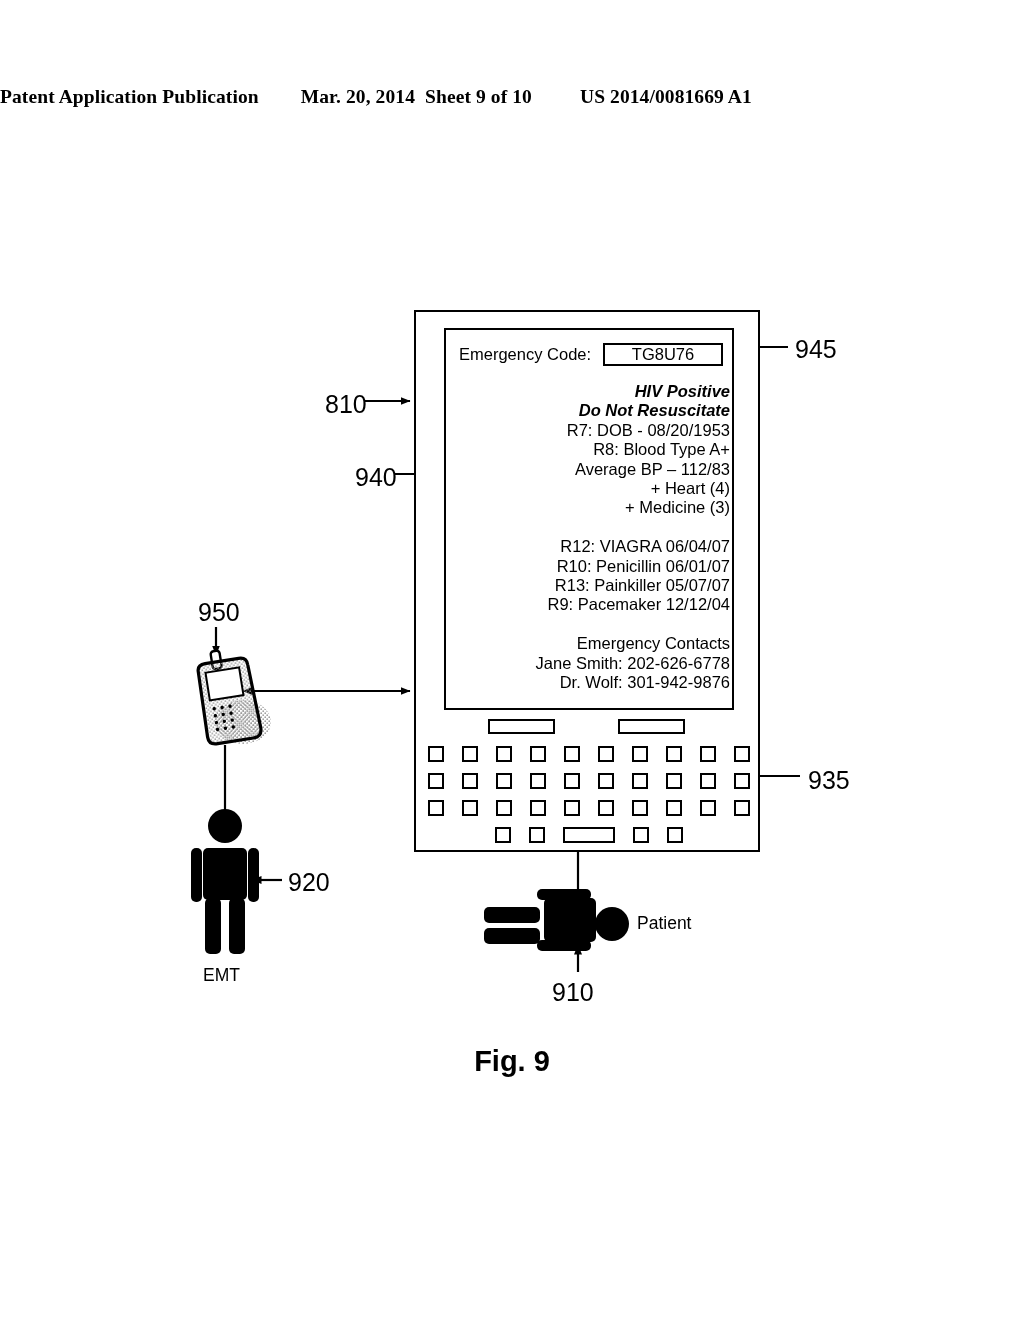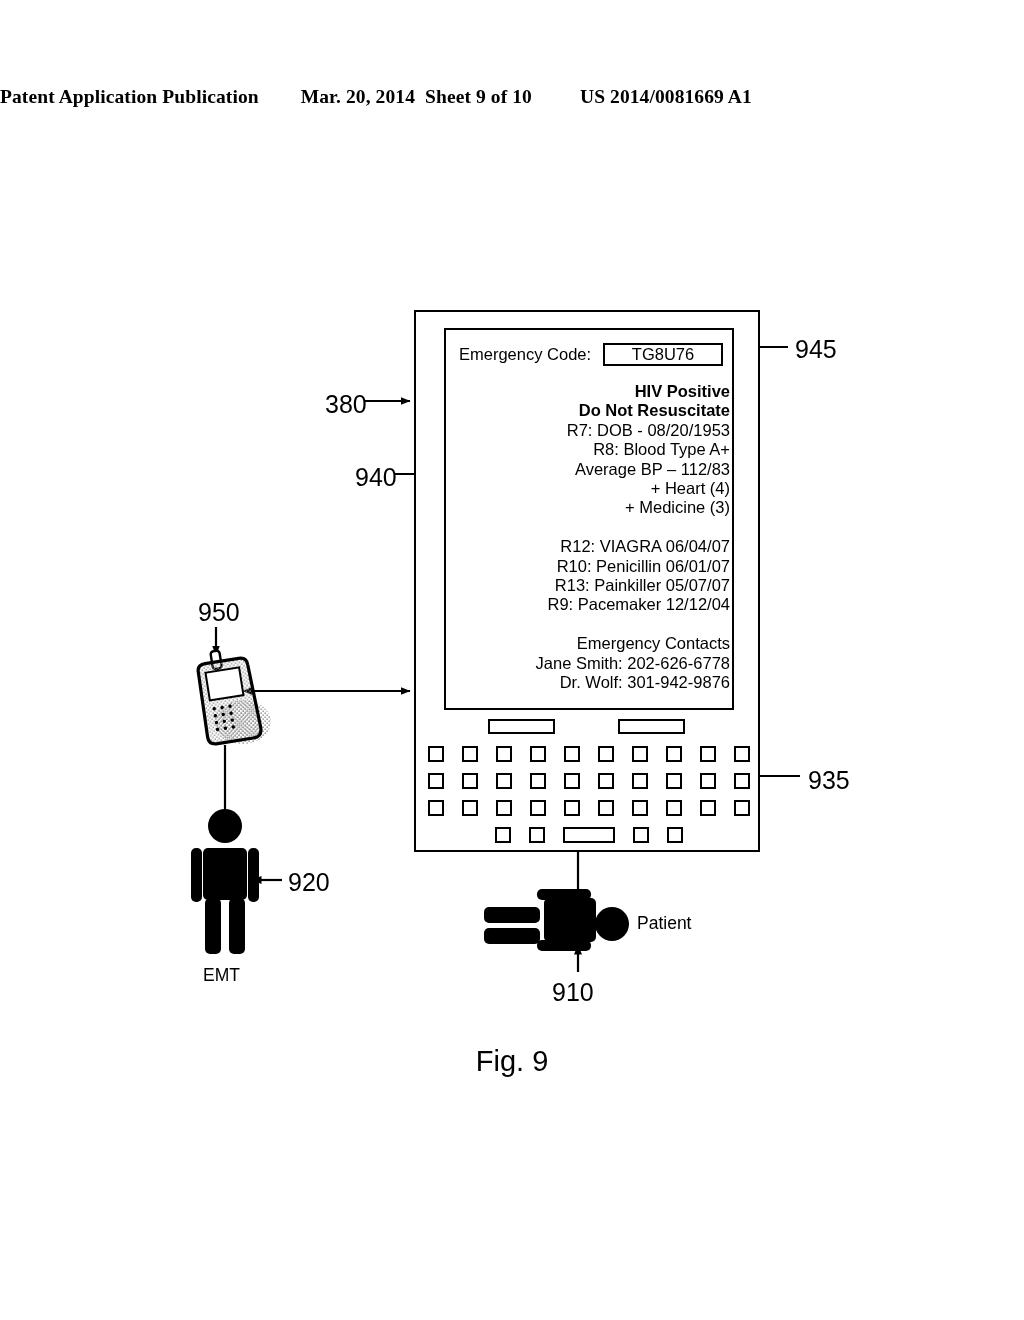--- a/index.html
+++ b/index.html
@@ -33,21 +33,21 @@
   .page-header .h-sheet    { margin-right: 48px; }
 
   
   .fig-caption {
     position: absolute;
     left: 0;
     top: 1045px;
     width: 1024px;
     text-align: center;
     font-family: "Liberation Sans", sans-serif;
-    font-weight: normal;
+    font-weight: bold;
     font-size: 29px;
   }
 
   
   .device {
     position: absolute;
     left: 414px;
     top: 310px;
     width: 346px;
     height: 542px;
@@ -97,21 +97,21 @@
 
   .screen-body {
     position: absolute;
     left: 14px;
     top: 52px;
     width: 270px;
     font-size: 16.5px;
     line-height: 19.4px;
   }
   .screen-body .ln { white-space: nowrap; }
-  .screen-body .bold { font-weight: bold; }
+  .screen-body .bold { font-weight: bold; font-style: italic; }
   .screen-body .ind1 { padding-left: 10px; }
   .screen-body .ind2 { padding-left: 44px; }
   .screen-body .gap  { height: 19.4px; }
 
   
   .softkey {
     position: absolute;
     border: 2.5px solid #000;
     box-sizing: border-box;
     background: #fff;
@@ -373,21 +373,21 @@
     <div class="kb-row r4">
       <div class="key"></div>
       <div class="key"></div>
       <div class="key space"></div>
       <div class="key"></div>
       <div class="key"></div>
     </div>
   </div>
 </div>
 
-<div class="ref ref-930">380</div>
+<div class="ref ref-930">810</div>
 <div class="ref ref-940">940</div>
 <div class="ref ref-945">945</div>
 <div class="ref ref-935">935</div>
 <div class="ref ref-950">950</div>
 <div class="ref ref-920">920</div>
 <div class="ref ref-910">910</div>
 
 <div class="lbl-emt">EMT</div>
 <div class="lbl-patient">Patient</div>
 

